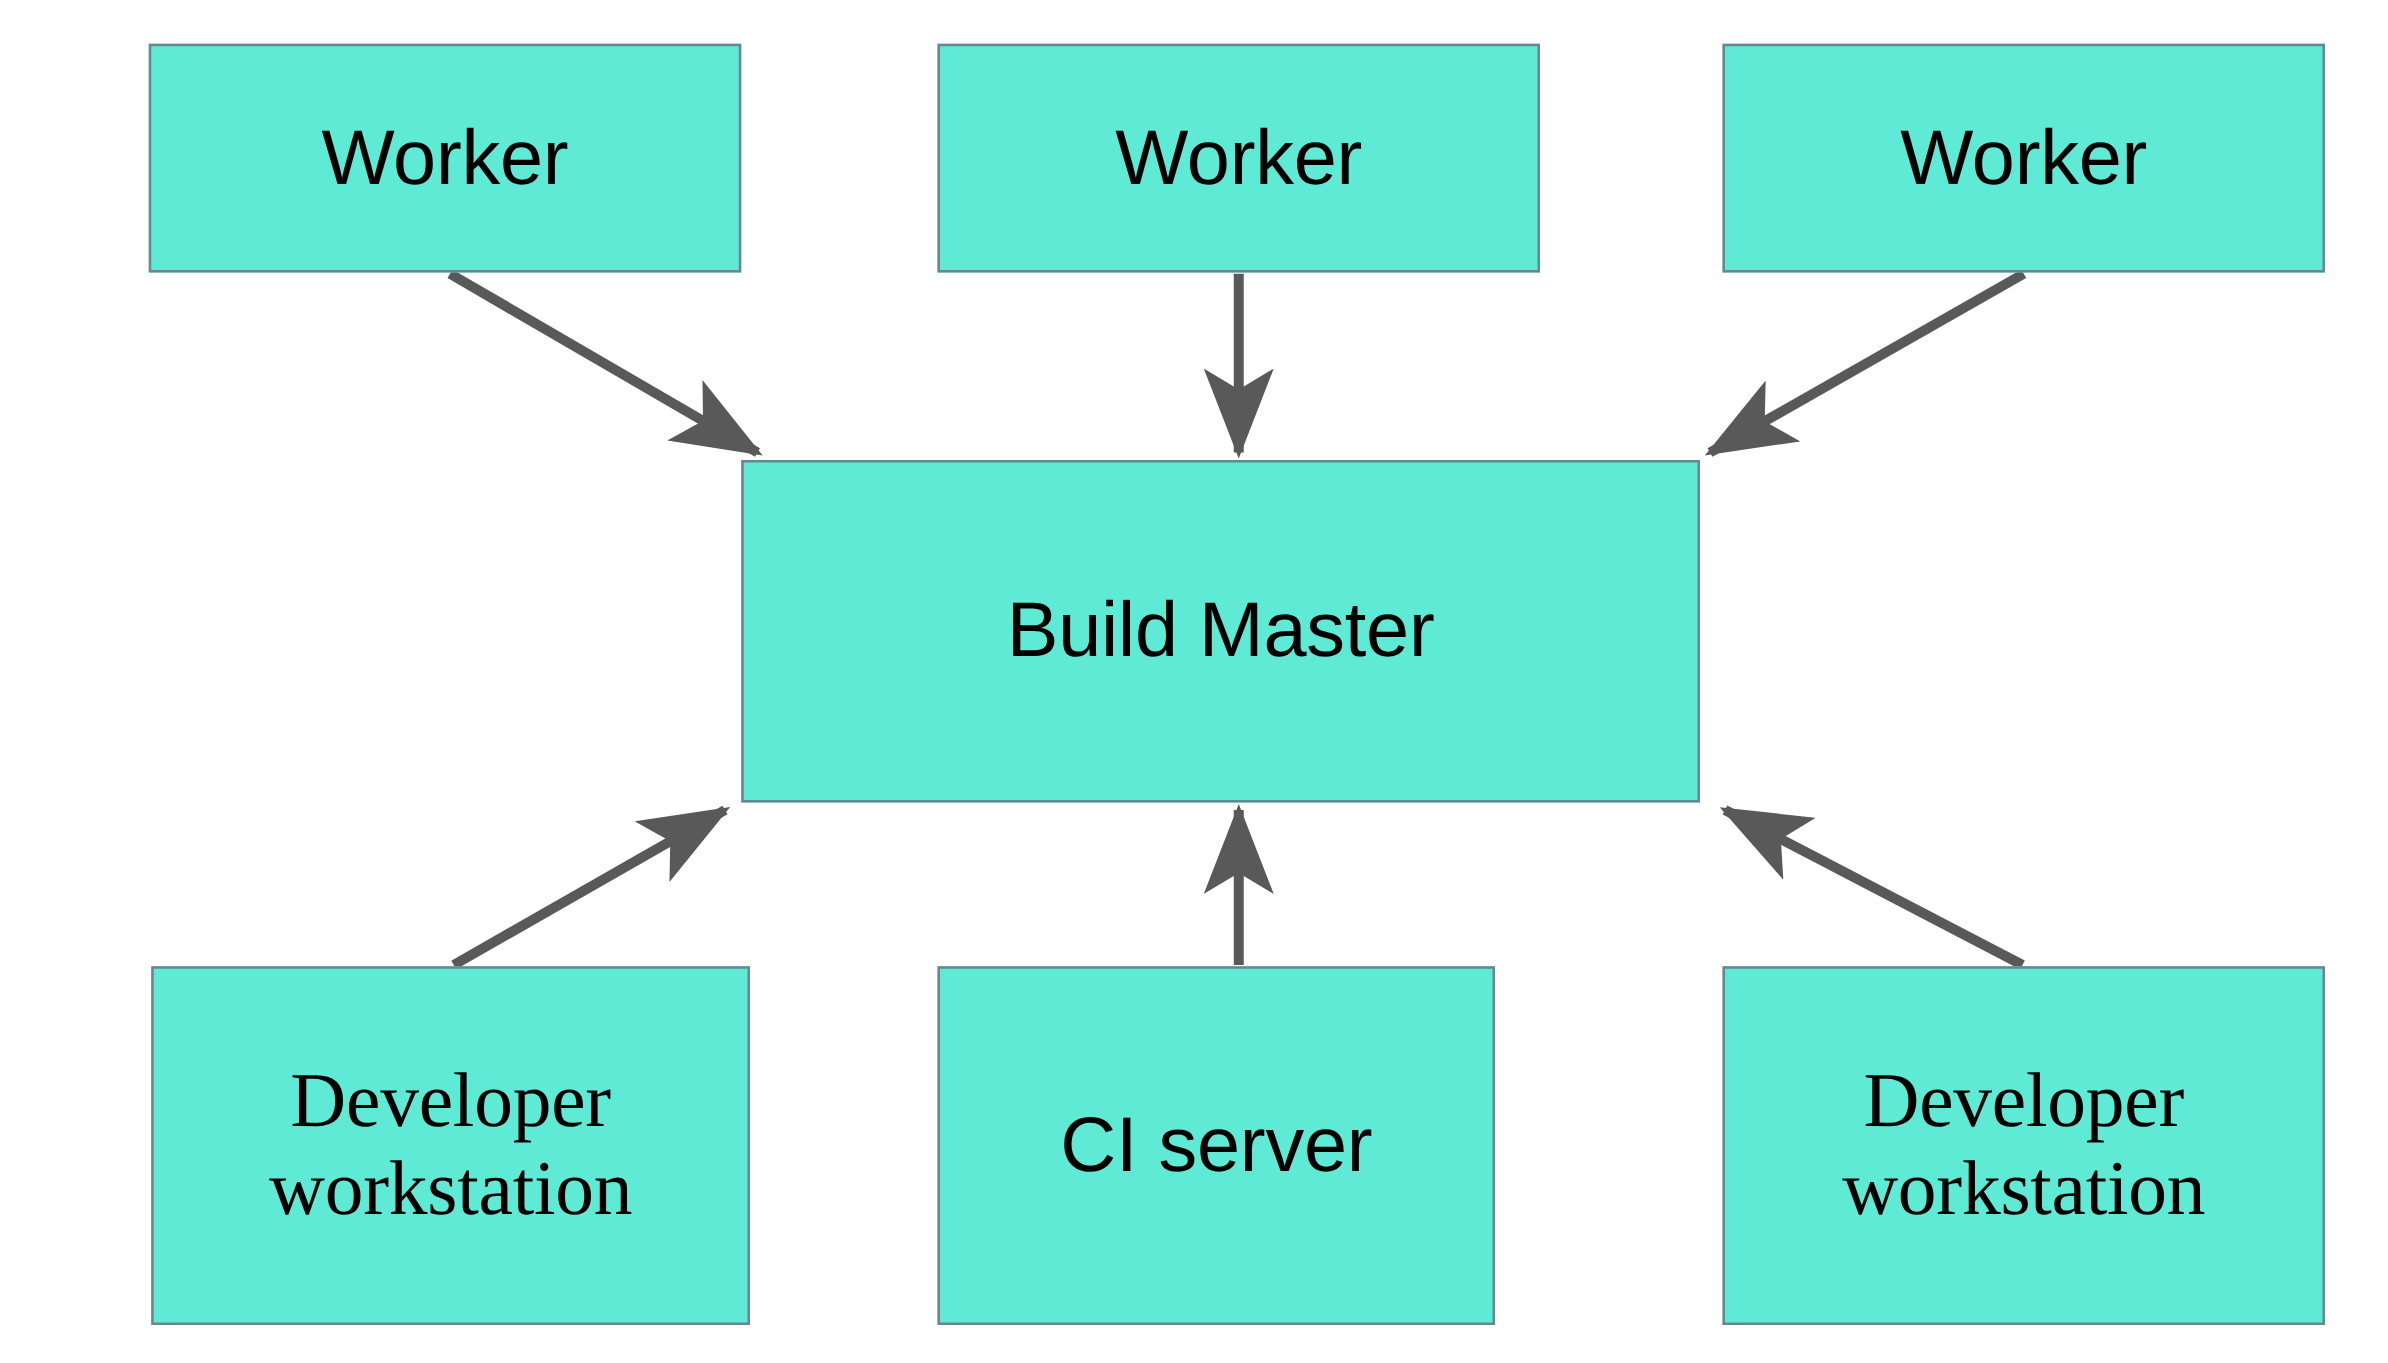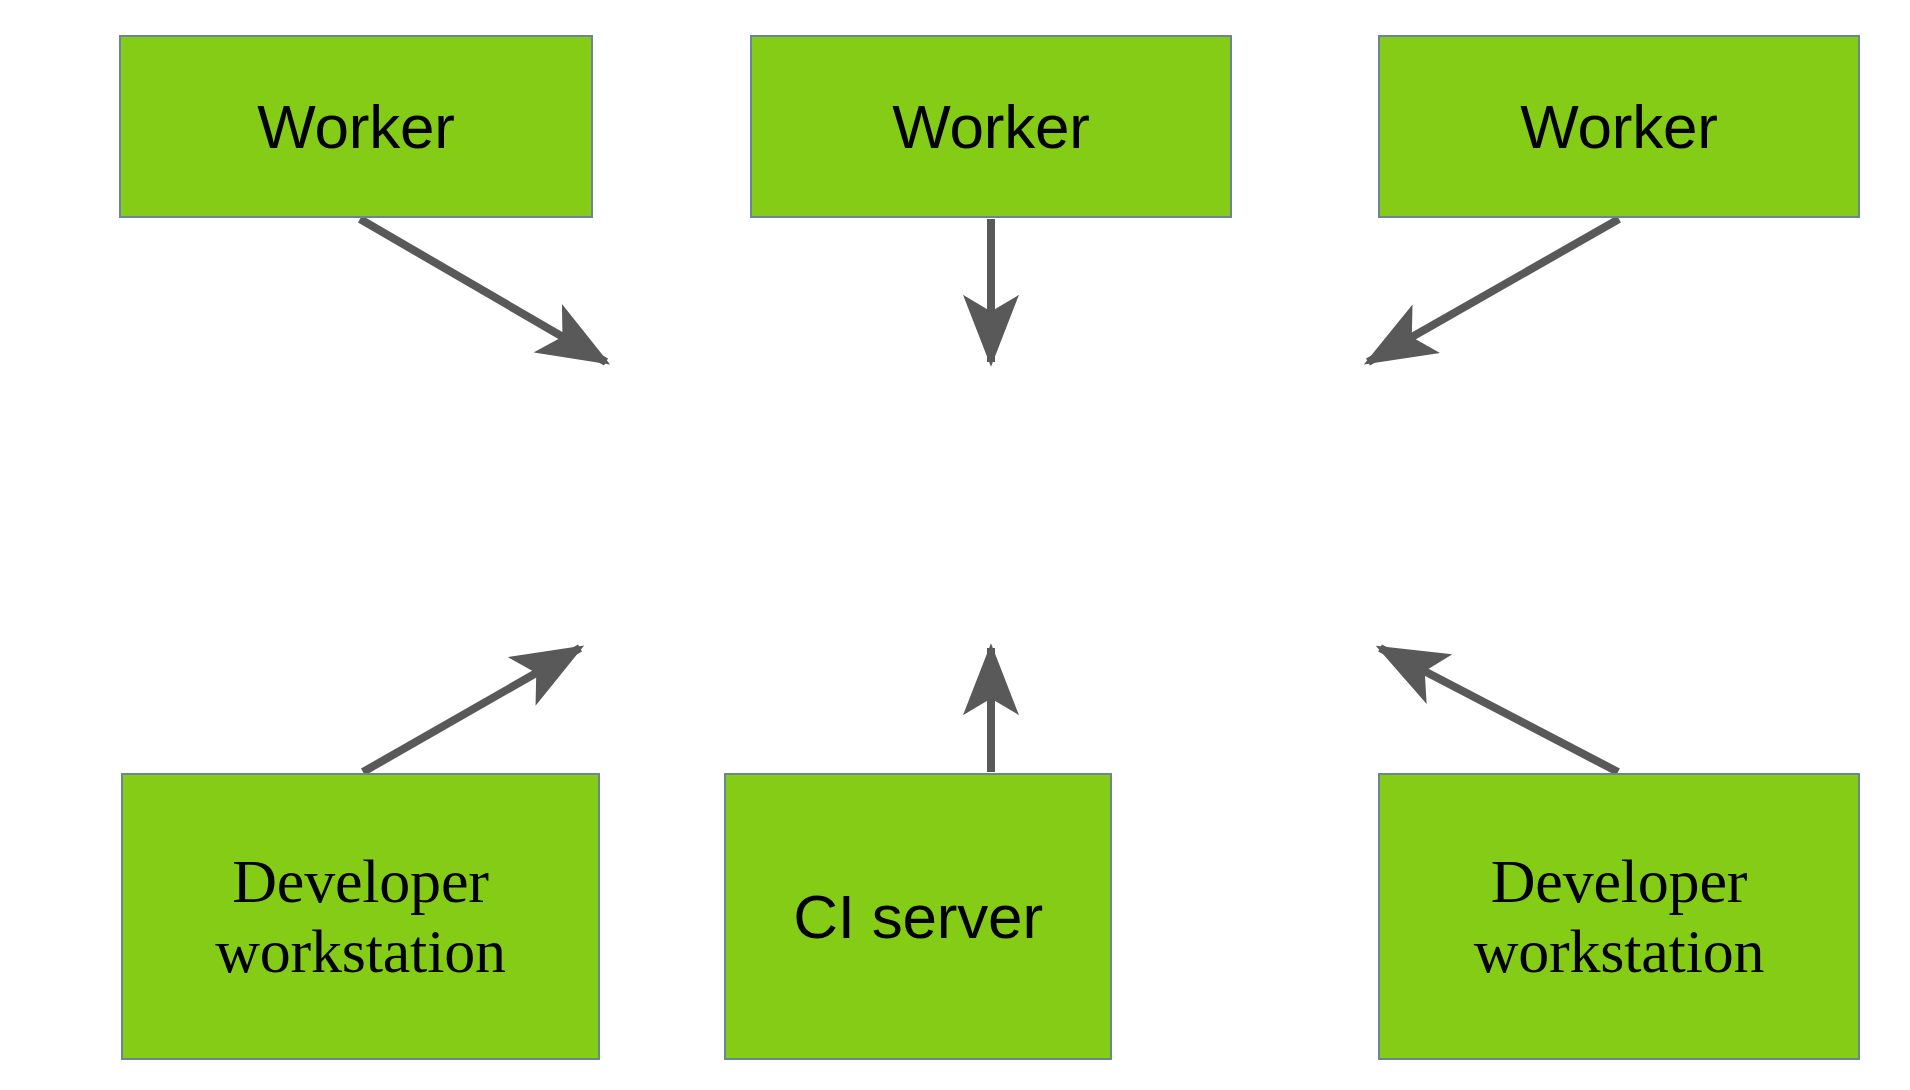--- a/index.html
+++ b/index.html
@@ -22,21 +22,21 @@
     position: absolute;
     left: 0;
     top: 0;
     width: 1910px;
     height: 1090px;
     pointer-events: none;
   }
   .node {
     position: absolute;
     box-sizing: border-box;
-    background: #84cc16;
+    background: #5eead4;
     border: 2px solid #6b8592;
     display: flex;
     align-items: center;
     justify-content: center;
     text-align: center;
   }
   .node-label {
     color: #000000;
     font-family: "Liberation Sans", sans-serif;
     font-weight: 400;
@@ -52,21 +52,21 @@
   
   #node-worker-1 { left: 119px; top: 35px;  width: 474px; height: 183px; }
   #node-worker-2 { left: 750px; top: 35px;  width: 482px; height: 183px; }
   #node-worker-3 { left: 1378px; top: 35px; width: 482px; height: 183px; }
 
   
   #node-build-master { left: 593px; top: 368px; width: 767px; height: 274px; }
 
   
   #node-dev-1  { left: 121px;  top: 773px; width: 479px; height: 287px; }
-  #node-ci     { left: 724px;  top: 773px; width: 388px; height: 287px; justify-content: center; }
+  #node-ci     { left: 750px;  top: 773px; width: 446px; height: 287px; justify-content: center; }
   #node-dev-2  { left: 1378px; top: 773px; width: 482px; height: 287px; }
 </style>
 </head>
 <body>
 
 <div id="canvas">
 
   <svg id="arrow-layer" viewBox="0 0 1910 1090" width="1910" height="1090" xmlns="http://www.w3.org/2000/svg">
     <defs>
       <marker id="arrowhead" markerWidth="9" markerHeight="7" refX="8.4" refY="3.5" orient="auto" markerUnits="strokeWidth">
@@ -92,20 +92,23 @@
   </div>
 
   <div class="node worker-node" id="node-worker-2">
     <span class="node-label">Worker</span>
   </div>
 
   <div class="node worker-node" id="node-worker-3">
     <span class="node-label">Worker</span>
   </div>
 
+  <div class="node master-node" id="node-build-master">
+    <span class="node-label">Build Master</span>
+  </div>
 
   <div class="node dev-node" id="node-dev-1">
     <span class="node-label">Developer
 workstation</span>
   </div>
 
   <div class="node ci-node" id="node-ci">
     <span class="node-label">CI server</span>
   </div>
 

